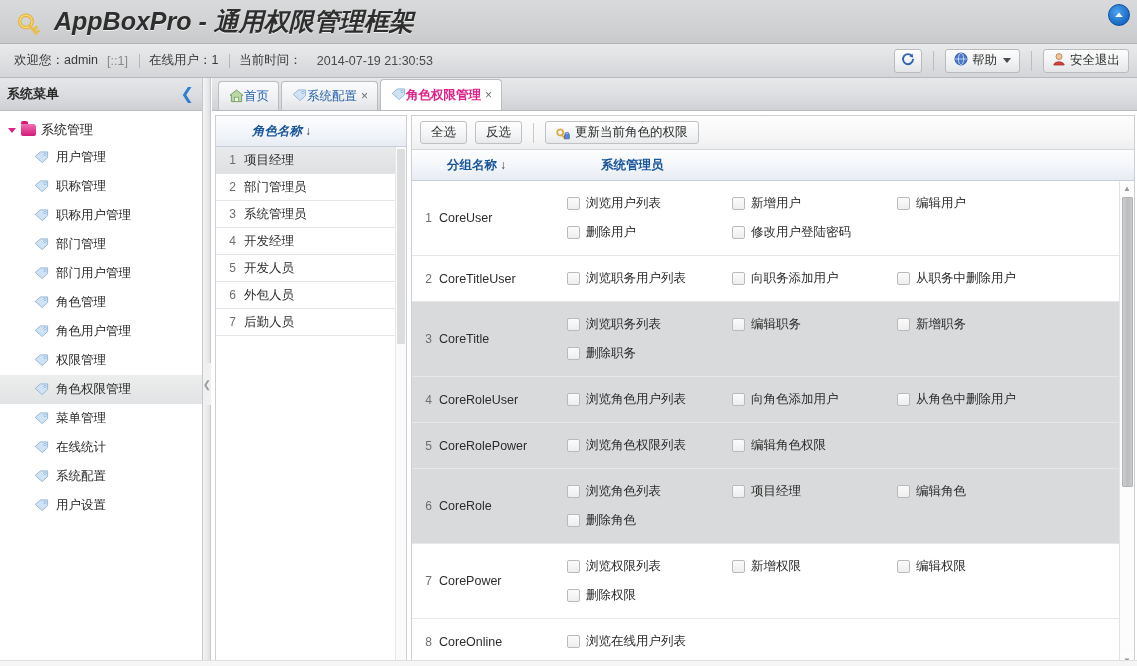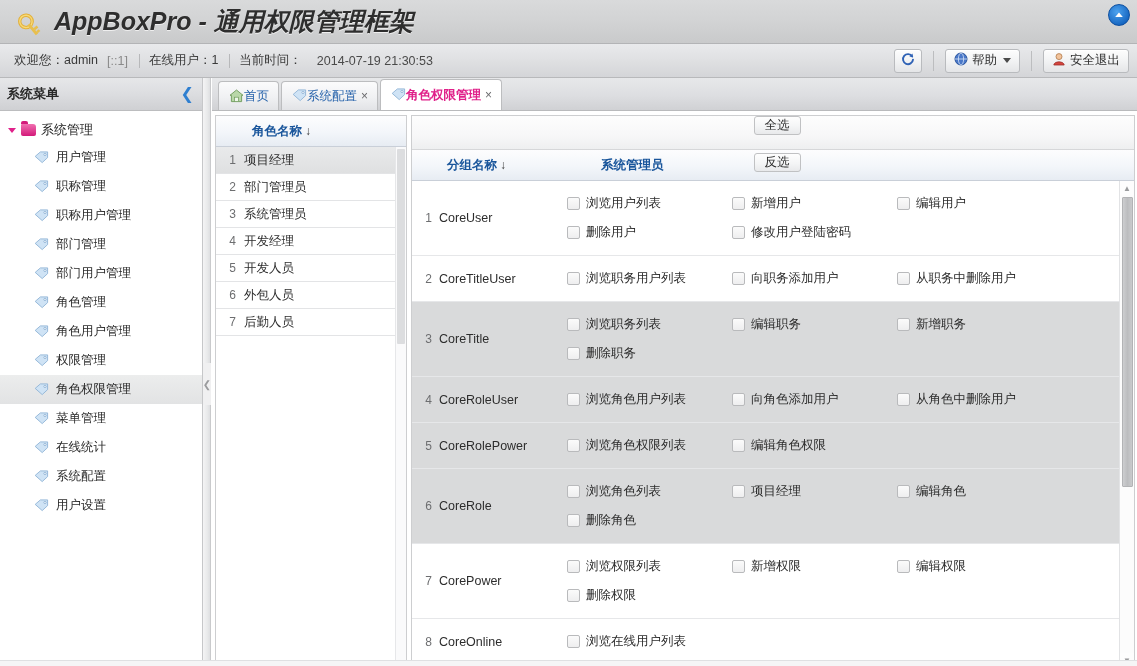--- a/index.html
+++ b/index.html
@@ -154,24 +154,23 @@
   .role-idx { width: 27px; text-align: right; padding-right: 7px; color: #6d6e70; font-size: 12px; }
   .role-name { padding-left: 1px; }
 
   
   .permpanel {
     position: absolute; left: 411px; top: 115px; width: 724px; height: 551px;
     background: #ffffff; border: 1px solid #cdced0; border-bottom: none;
     overflow: hidden;
   }
   .perm-toolbar {
-    height: 34px; display: flex; align-items: center; padding-left: 8px; gap: 18px;
+    height: 34px; display: flex; align-items: center; padding-left: 8px; gap: 8px;
     background: linear-gradient(to bottom, #fdfdfd 0%, #f7f7f8 60%, #eeeff0 100%);
     border-bottom: 1px solid #d6d7d9;
-    flex-direction: column;
   }
   .tb-btn {
     display: inline-flex; align-items: center; gap: 5px;
     height: 23px; padding: 0 10px;
     border: 1px solid #c0c1c3; border-radius: 3px;
     background: linear-gradient(to bottom, #fefefe 0%, #f4f5f6 55%, #e8e9eb 100%);
     font-size: 12.5px; color: #2b2b2b; white-space: nowrap;
   }
   .tb-sep { width: 1px; height: 20px; background: #c8c9cb; margin: 0 3px; }
   .lock-icon { width: 14px; height: 14px; position: relative; flex: none; }
@@ -425,21 +424,21 @@
             <path d="M1.2 5.4 L6.4 0.9 L13.6 0.9 L13.6 6.6 L8.2 11.6 Z" fill="#cfe3f5" stroke="#8fb3d6" stroke-width="0.9"></path>
             <circle cx="11" cy="3.5" r="1.1" fill="#ffffff" stroke="#7ba3cc" stroke-width="0.7"></circle>
           </svg></span>
         <span>角色权限管理</span>
         <span class="tab-x">×</span>
       </div>
     </div>
 
   <div class="rolepanel">
     <div class="grid-head">
-      <span class="gh-cell" style="padding-left:36px;">
+      <span class="gh-cell" style="padding-left:36px;font-style:italic;">
         <span>角色名称</span>
         <span class="sort-arrow">↓</span>
       </span>
     </div>
     <div id="role-rows">
         <div class="role-row sel">
           <span class="role-idx">1</span>
           <span class="role-name">项目经理</span>
         </div>
         <div class="role-row">

